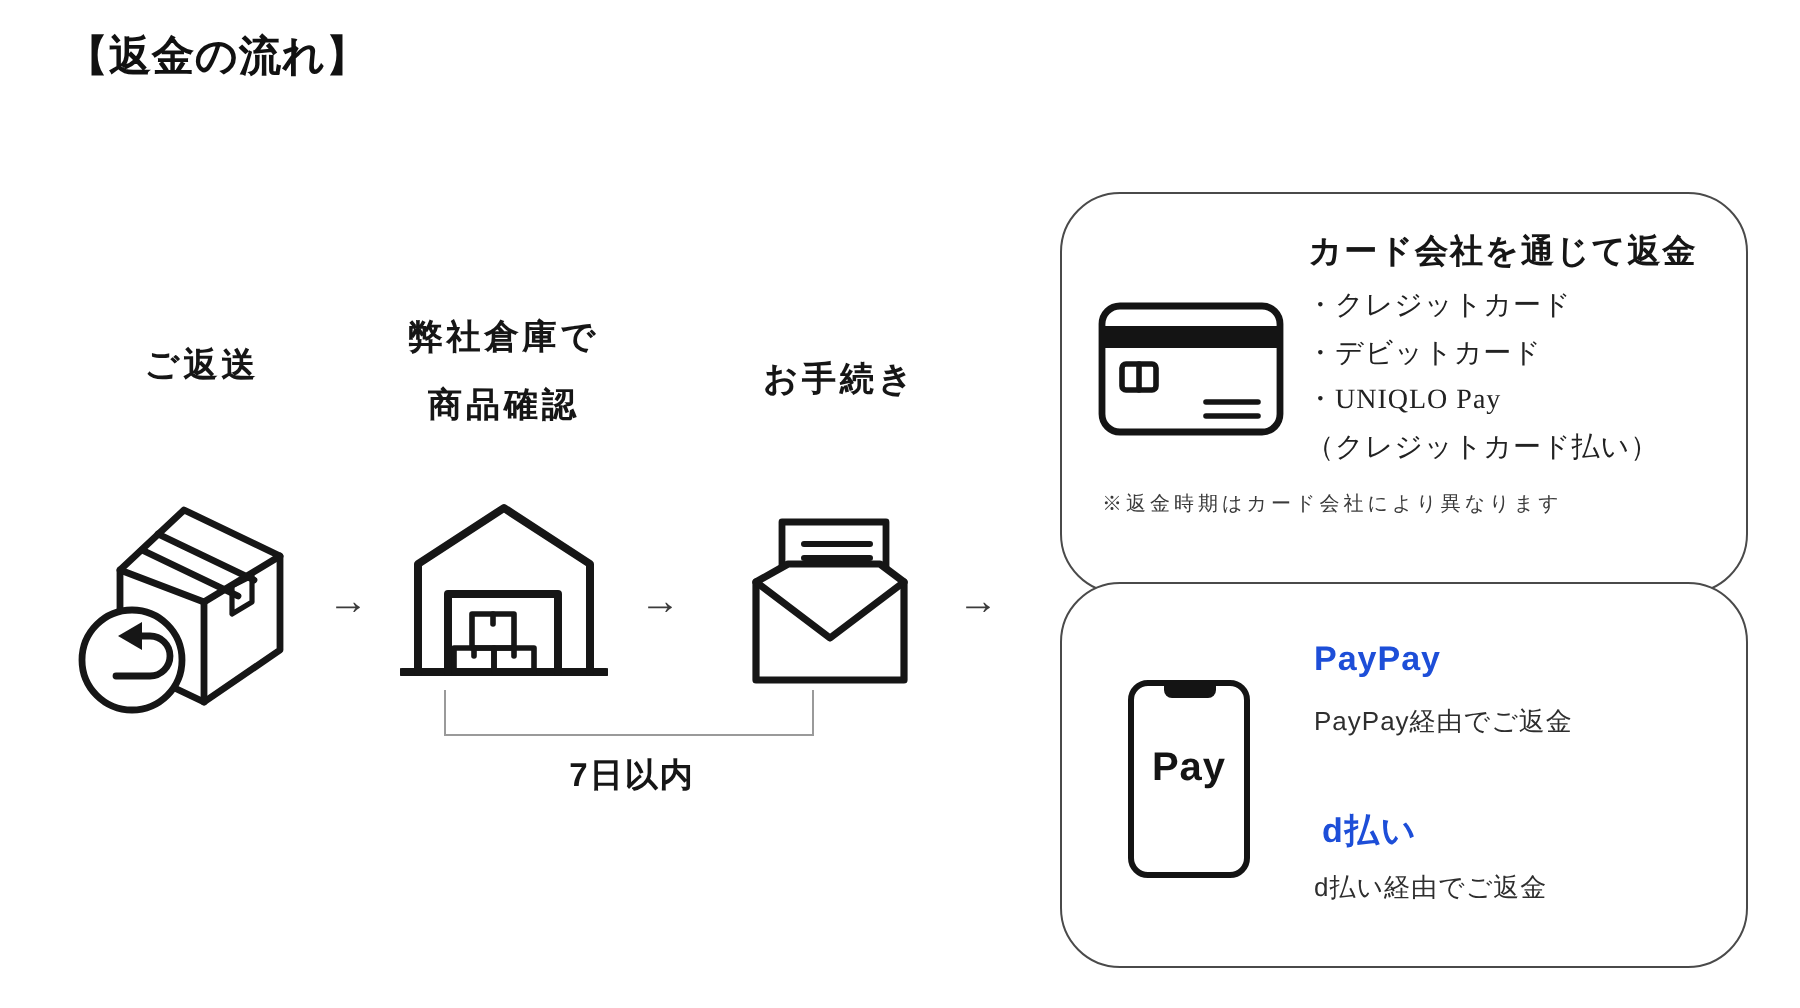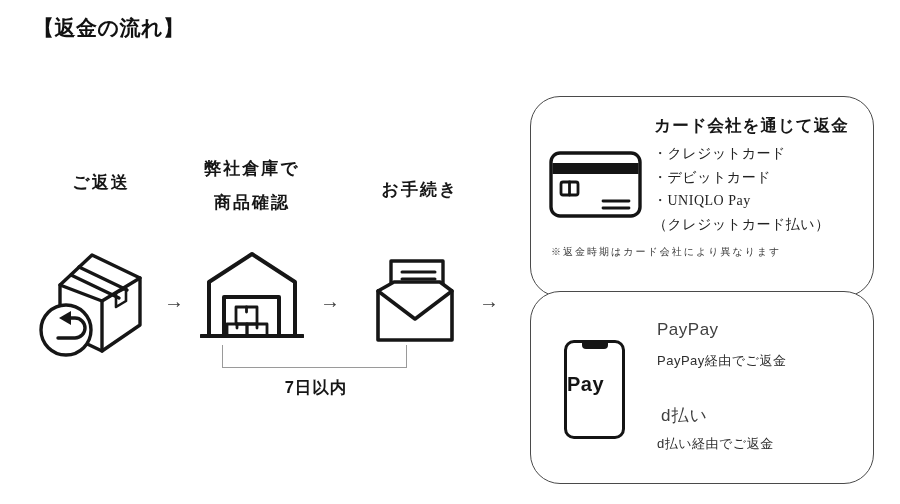--- a/index.html
+++ b/index.html
@@ -52,24 +52,24 @@
     font-size:10px;letter-spacing:2px;color:#3a3a3a;white-space:nowrap;
   }
   .phone{
     left:33px;top:48px;width:55px;height:93px;border:3.5px solid #141414;border-radius:10px;background:#fff;
   }
   .phone-notch{
     position:absolute;left:50%;top:-1px;transform:translateX(-50%);
     width:26px;height:7px;background:#141414;border-radius:0 0 4px 4px;
   }
   .phone-label{
-    position:absolute;left:0;right:0;top:30px;text-align:left;
+    position:absolute;left:0;right:0;top:30px;text-align:center;
     font-size:20px;font-weight:bold;color:#141414;letter-spacing:.5px;
   }
-  .wallet-name{font-size:17px;font-weight:normal;color:#404040;letter-spacing:.5px;}
+  .wallet-name{font-size:17px;font-weight:bold;color:#1d4ed8;letter-spacing:.5px;}
   .wallet-desc{font-size:13px;color:#2e2e2e;letter-spacing:.5px;}
   .pp-name{left:126px;top:28px;}
   .pp-desc{left:126px;top:60px;}
   .dp-name{left:130px;top:112px;letter-spacing:1px;text-align:right;}
   .dp-desc{left:126px;top:143px;}
 </style>
 </head>
 <body>
 
 <div class="canvas">

